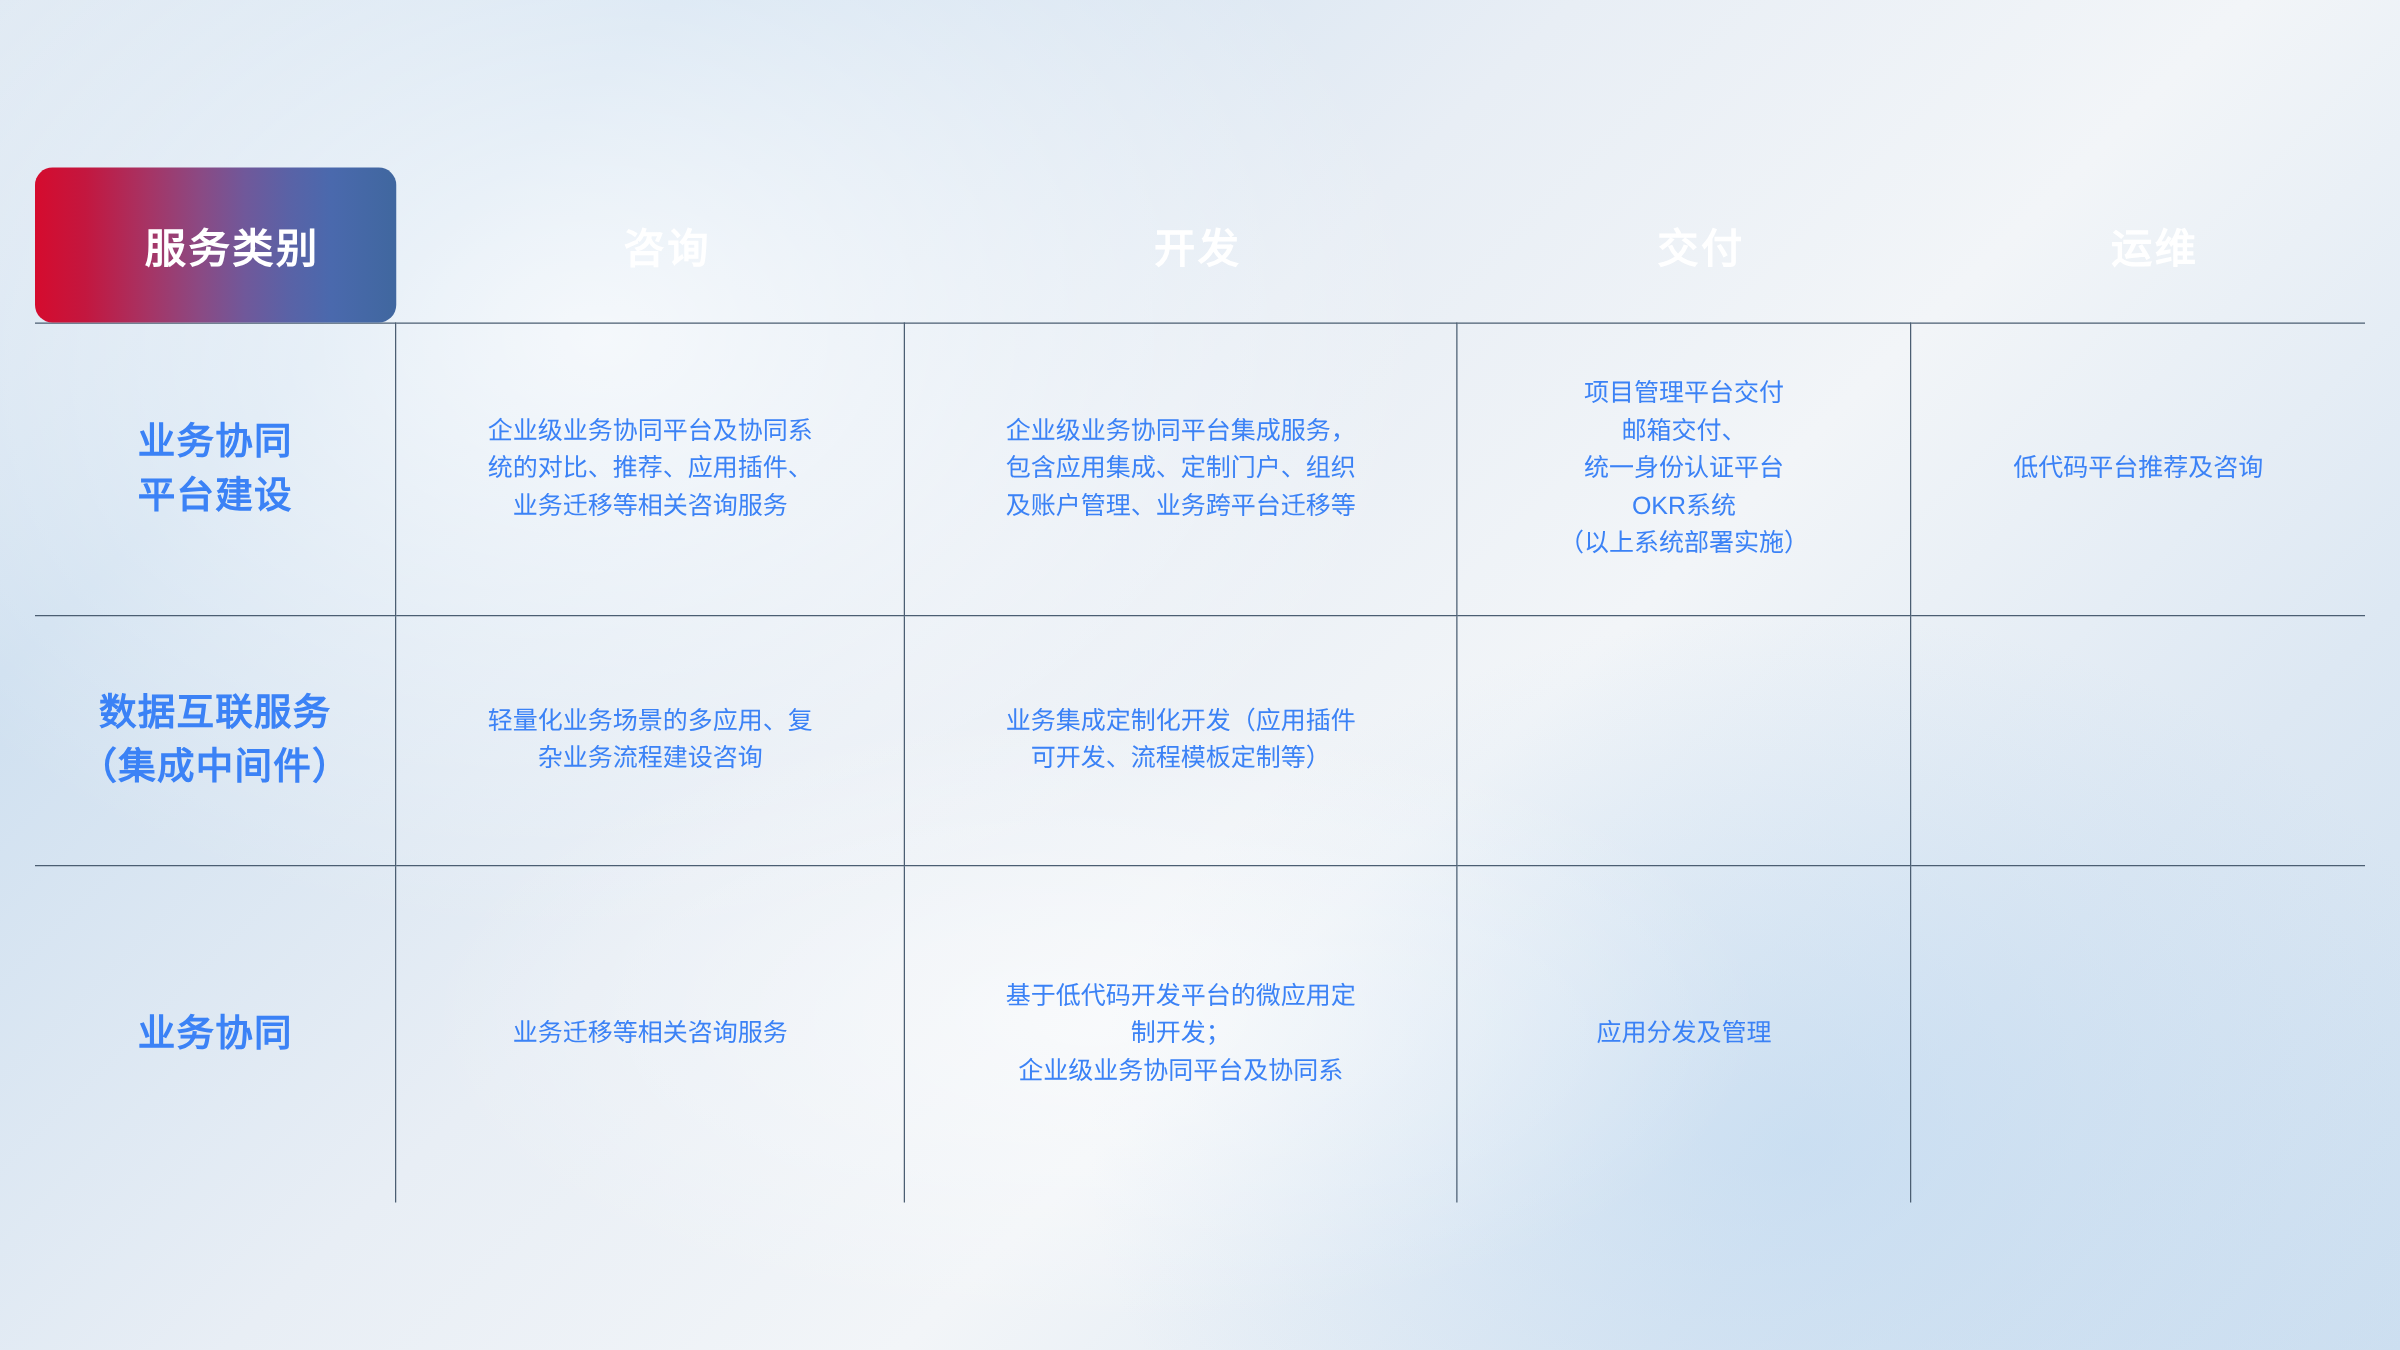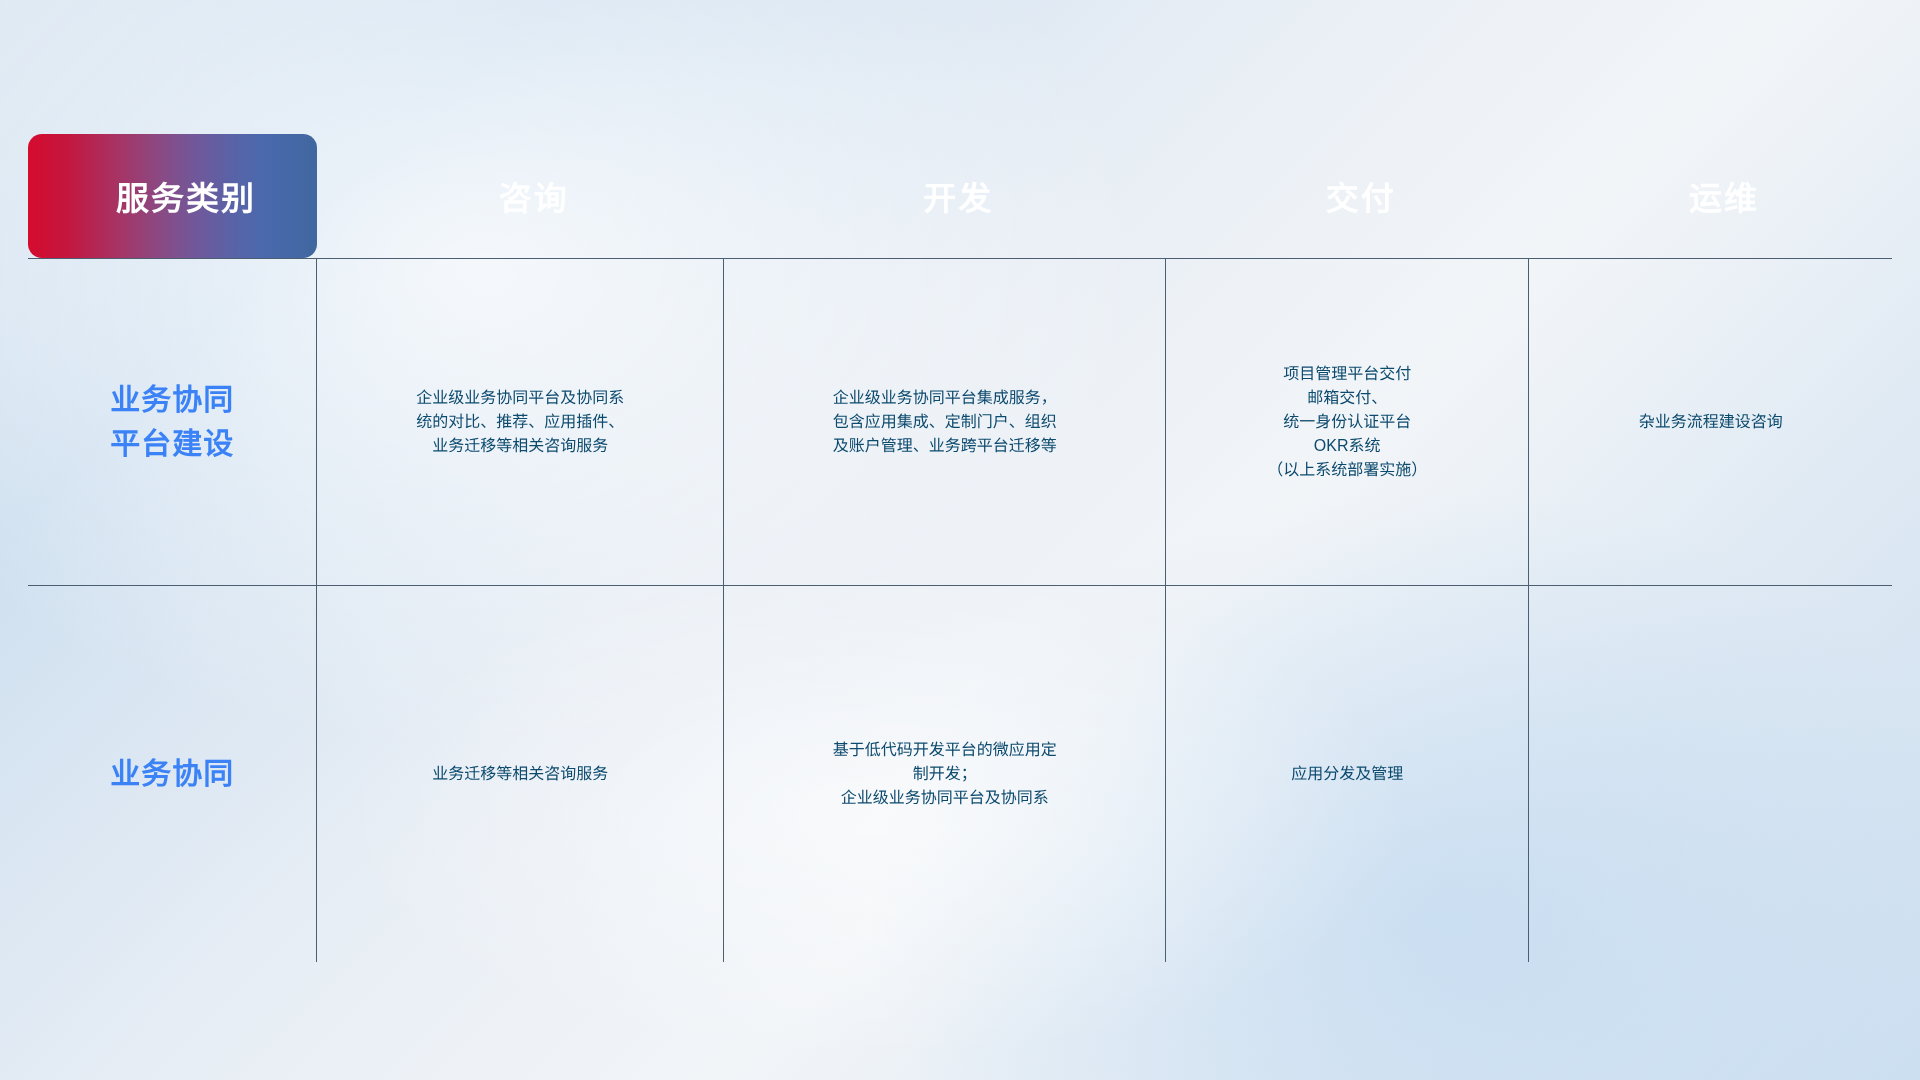--- a/index.html
+++ b/index.html
@@ -96,23 +96,23 @@
     z-index: 2;
     margin-left: 27px;
   }
 
   
   tbody td {
     border: 1px solid #4b5e72;
     vertical-align: middle;
     text-align: center;
     padding: 10px 16px;
-    font-size: 16px;
+    font-size: 20px;
     line-height: 1.5;
-    color: #0c4a6e;
+    color: #3b82f6;
     background: transparent;
   }
   tbody tr > td:first-child {
     border-left: none;
   }
   tbody tr > td:last-child {
     border-right: none;
   }
   tbody tr:last-child td {
     border-bottom: none;
@@ -183,21 +183,31 @@
 统的对比、推荐、应用插件、
 业务迁移等相关咨询服务</td>
         <td class="cell-text">企业级业务协同平台集成服务，
 包含应用集成、定制门户、组织
 及账户管理、业务跨平台迁移等</td>
         <td class="cell-text">项目管理平台交付
 邮箱交付、
 统一身份认证平台
 OKR系统
 （以上系统部署实施）</td>
-        <td class="cell-text">杂业务流程建设咨询</td>
+        <td class="cell-text">低代码平台推荐及咨询</td>
+      </tr>
+      <tr style="height:170px;">
+        <td class="category cell-text">数据互联服务
+（集成中间件）</td>
+        <td class="cell-text">轻量化业务场景的多应用、复
+杂业务流程建设咨询</td>
+        <td class="cell-text">业务集成定制化开发（应用插件
+可开发、流程模板定制等）</td>
+        <td class="cell-text cell-empty"></td>
+        <td class="cell-text cell-empty"></td>
       </tr>
       <tr style="height:230px;">
         <td class="category cell-text">业务协同</td>
         <td class="cell-text">业务迁移等相关咨询服务</td>
         <td class="cell-text">基于低代码开发平台的微应用定
 制开发；
 企业级业务协同平台及协同系</td>
         <td class="cell-text">应用分发及管理</td>
         <td class="cell-text cell-empty"></td>
       </tr>

